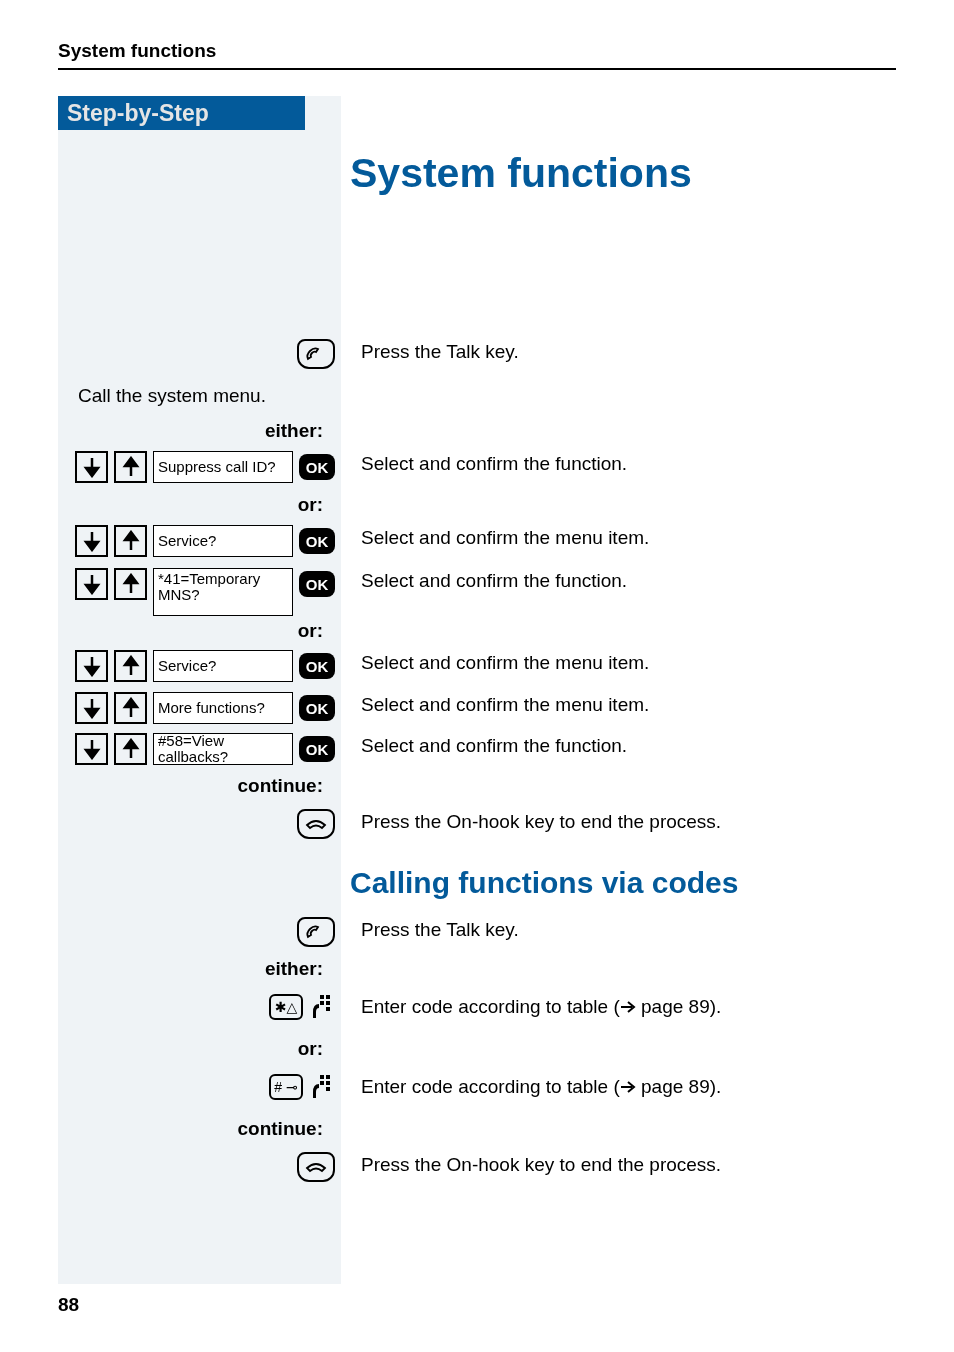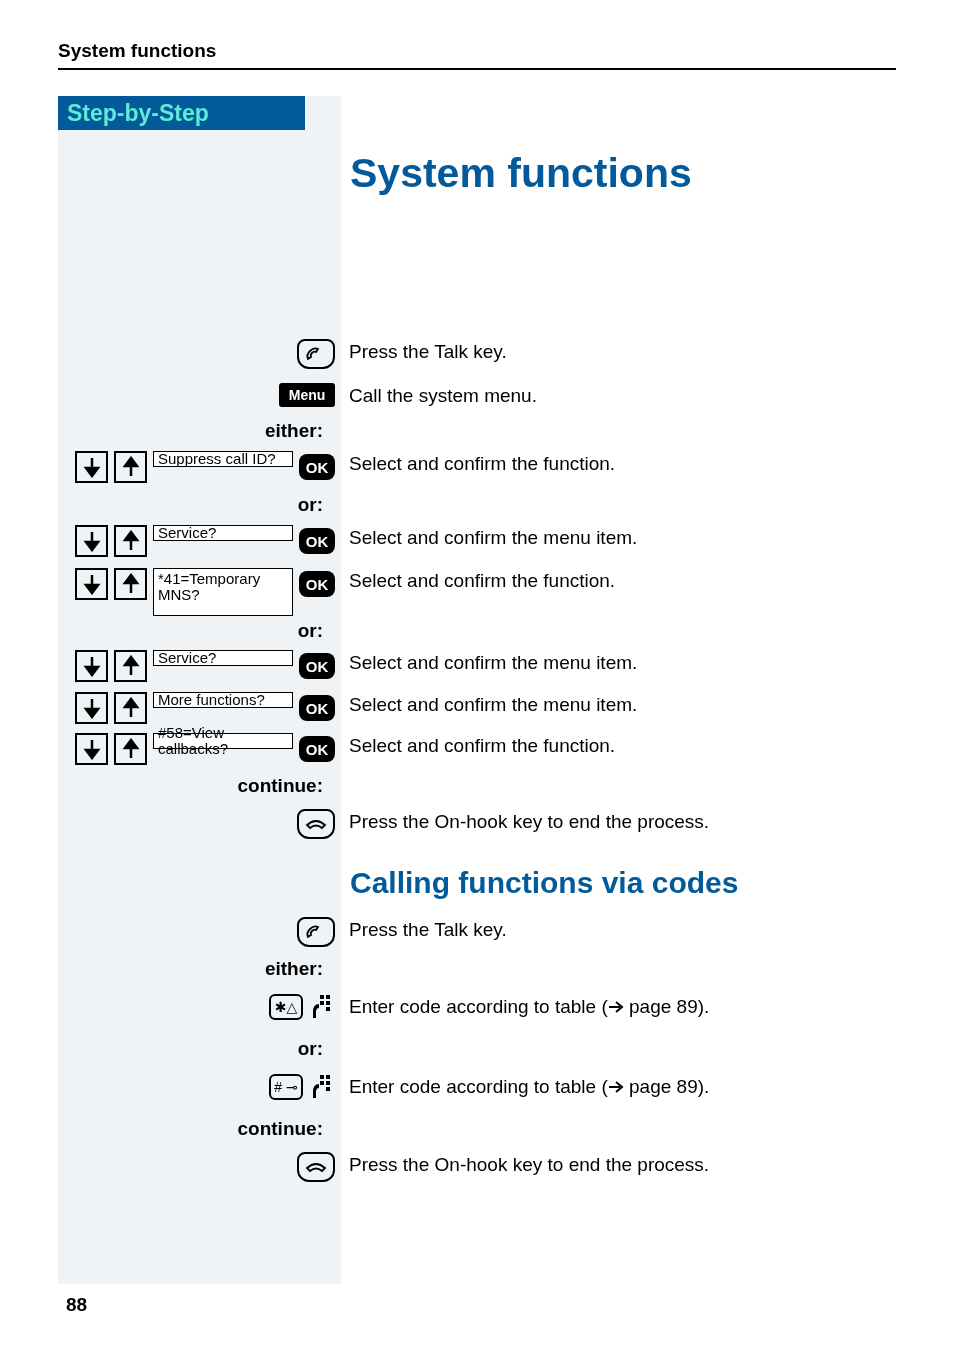--- a/index.html
+++ b/index.html
@@ -29,21 +29,21 @@
     bottom: 68px;
     background: #eff3f6;
   }
   .sidebar-title-bar {
     position: absolute;
     top: 96px;
     left: 58px;
     width: 247px;
     height: 34px;
     background: #035a9a;
-    color: #5eead4;
+    color: #e5e5e5;
     font-weight: bold;
     font-size: 23px;
     padding-left: 9px;
     display: flex;
     align-items: center;
   }
   .content {
     position: absolute;
     top: 140px;
     left: 350px;
@@ -78,21 +78,21 @@
   .row .left {
     width: 283px;
     display: flex;
     justify-content: flex-end;
     align-items: flex-start;
     padding-right: 6px;
     gap: 6px;
   }
   .row .right {
     flex: 1;
-    padding-left: 8px;
+    padding-left: 20px;
     font-size: 19px;
     padding-top: 2px;
   }
   .label-only {
     width: 283px;
     display: flex;
     justify-content: flex-end;
     padding-right: 18px;
     font-weight: bold;
     font-size: 19px;
@@ -102,21 +102,21 @@
     height: 32px;
     border: 2.5px solid #000;
     display: flex;
     align-items: center;
     justify-content: center;
     background: #eff3f6;
   }
   .arrow-box svg { width: 18px; height: 22px; }
   .menu-item-box {
     width: 140px;
-    height: 16px;
+    height: 32px;
     border: 1.5px solid #000;
     background: #ffffff;
     font-size: 15px;
     padding: 2px 4px;
     line-height: 1.05;
     display: flex;
     align-items: center;
   }
   .menu-item-box.tall { height: 48px; align-items: flex-start; }
   .ok-box {
@@ -163,21 +163,21 @@
     display: flex;
     align-items: center;
     justify-content: center;
     font-size: 14px;
     background: #eff3f6;
   }
   .keypad-icon svg { width: 26px; height: 26px; }
   .page-num {
     position: absolute;
     bottom: 36px;
-    left: 66px;
+    left: 58px;
     font-weight: bold;
     font-size: 19px;
   }
   .arrow-ref svg { width: 16px; height: 14px; vertical-align: -1px; }
 </style>
 </head>
 <body>
 
 <div class="header">
   <span>System functions</span>
@@ -197,23 +197,20 @@
     <span class="key-icon">
       <svg viewBox="0 0 24 18">
           <path d="M4 14 Q2 10 6 6 Q10 2 14 4 L12 7 Q10 6 8 8 Q6 10 7 12 Z" fill="none" stroke="#000" stroke-width="1.8"></path>
         </svg>
     </span>
   </div>
   <div class="right">Press the Talk key.</div>
 </div>
 
 <div class="row" style="top:383px">
-  <div class="left">
-    <span class="menu-key">Menu</span>
-  </div>
   <div class="right">Call the system menu.</div>
 </div>
 
 <div class="row" style="top:420px">
   <div class="label-only">either:</div>
 </div>
 
 <div class="row" style="top:451px">
   <div class="left">
     <span class="arrow-box">

